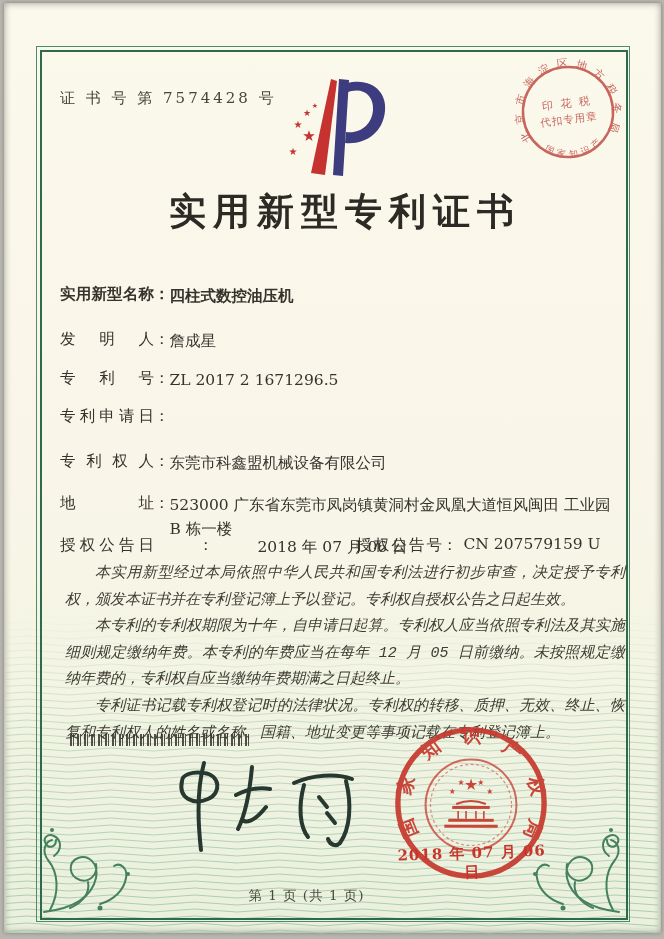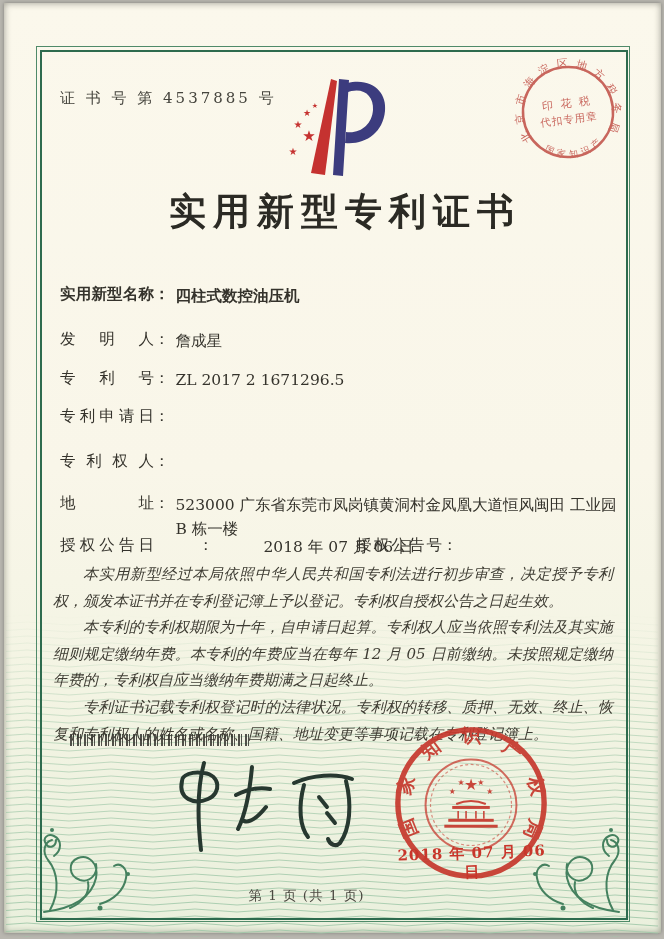--- a/index.html
+++ b/index.html
@@ -29,29 +29,30 @@
   .logo{position:absolute;left:281px;top:74px;width:104px;height:104px;}
   .tax-stamp{position:absolute;left:509px;top:54px;width:110px;height:110px;transform:rotate(-7deg);opacity:.88;}
   .title{
     position:absolute;left:0;right:0;top:184px;text-align:center;
     font-size:37px;font-weight:700;color:#2b2a24;letter-spacing:7px;padding-left:25px;
   }
   .fields{position:absolute;left:56px;top:0;width:560px;font-size:15.5px;color:#35332c;}
   .frow{position:absolute;display:flex;align-items:flex-start;}
   .f-label{display:inline-block;width:94px;text-align:justify;text-align-last:justify;flex:none;}
   .f-colon{flex:none;}
-  .f-value{margin-left:6px;width:452px;line-height:1.55;}
+  .f-value{width:452px;line-height:1.55;}
   .r1{top:281px;font-weight:bold;} .r2{top:326px;justify-content:flex-end;} .r3{top:365px;} .r4{top:403px;}
   .r5{top:448px;} .r6{top:490px;} .r7{top:532px;gap:44px;}
   .pair2{position:absolute;left:296px;top:0;display:flex;}
   .pair2 .f-label{width:86px;}
   .paras{
-    position:absolute;left:49px;top:558px;width:560px;
+    position:absolute;left:61px;top:558px;width:560px;
     font-size:15px;line-height:26.6px;color:#3e3c33;text-align:justify;
     font-style:italic;
+    font-family:Liberation Mono, monospace;
   }
   .paras p{margin:0;text-indent:2em;}
   .barcode{
     position:absolute;left:66px;top:731px;width:180px;height:12px;
     background:repeating-linear-gradient(90deg,
       #35342f 0 2px,transparent 2px 3px,#35342f 3px 4px,transparent 4px 7px,
       #35342f 7px 9px,transparent 9px 10px,#35342f 10px 11px,transparent 11px 14px);
     opacity:.85;
   }
   .officer{position:absolute;left:70px;top:789px;font-size:16px;color:#2e2d26;line-height:33px;}
@@ -118,21 +119,21 @@
       <path d="M60,104 C74,100 84,90 86,78 C88,68 80,62 74,66"></path>
       <path d="M14,56 C22,50 22,40 14,36 C8,33 2,38 6,44 C9,49 16,47 16,40"></path>
     </g>
     <g fill="#45815f">
       <circle cx="60" cy="108" r="2.5"></circle>
         <circle cx="88" cy="74" r="2"></circle>
         <circle cx="12" cy="30" r="2"></circle>
     </g>
   </svg>
 
-  <div class="cert-no">证 书 号 第 4537885 号</div>
+  <div class="cert-no">证 书 号 第 7574428 号</div>
 
   <svg class="logo" viewBox="0 0 104 104">
     <polygon points="46,2 52,4 40,98 26,96" fill="#c53230"></polygon>
     <polygon points="54,2 64,3 58,99 48,98" fill="#3c3c7e"></polygon>
     <path fill="#3c3c7e" d="M62,6 C88,0 102,16 100,34 C98,56 80,68 60,66 L61,55 C76,57 87,47 88,33 C89,18 77,9 61,16 Z"></path>
     <g fill="#c53230" text-anchor="middle">
       <text x="24" y="64" font-size="15">★</text>
       <text x="8" y="78" font-size="10">★</text>
       <text x="13" y="51" font-size="10">★</text>
       <text x="22" y="39" font-size="9">★</text>
@@ -174,33 +175,35 @@
         <span class="f-colon">：</span>
       <span class="f-value">ZL 2017 2 1671296.5</span>
     </div>
     <div class="frow r4">
       <span class="f-label">专利申请日</span>
         <span class="f-colon">：</span>
     </div>
     <div class="frow r5">
       <span class="f-label">专利权人</span>
         <span class="f-colon">：</span>
+      <span class="f-value">东莞市科鑫盟机械设备有限公司</span>
     </div>
     <div class="frow r6">
       <span class="f-label">地址</span>
         <span class="f-colon">：</span>
       <span class="f-value">523000 广东省东莞市凤岗镇黄洞村金凤凰大道恒风闽田 工业园 B 栋一楼</span>
     </div>
     <div class="frow r7">
       <span class="f-label">授权公告日</span>
         <span class="f-colon">：</span>
       <span class="f-value">2018 年 07 月 06 日</span>
       <span class="pair2">
         <span class="f-label">授权公告号</span>
           <span class="f-colon">：</span>
+        <span style="margin-left:6px;">CN 207579159 U</span>
       </span>
     </div>
   </div>
 
   <div class="paras">
     <p>本实用新型经过本局依照中华人民共和国专利法进行初步审查，决定授予专利权，颁发本证书并在专利登记簿上予以登记。专利权自授权公告之日起生效。</p>
     <p>本专利的专利权期限为十年，自申请日起算。专利权人应当依照专利法及其实施细则规定缴纳年费。本专利的年费应当在每年 12 月 05 日前缴纳。未按照规定缴纳年费的，专利权自应当缴纳年费期满之日起终止。</p>
     <p>专利证书记载专利权登记时的法律状况。专利权的转移、质押、无效、终止、恢复和专利权人的姓名或名称、国籍、地址变更等事项记载在专利登记簿上。</p>
   </div>
 

